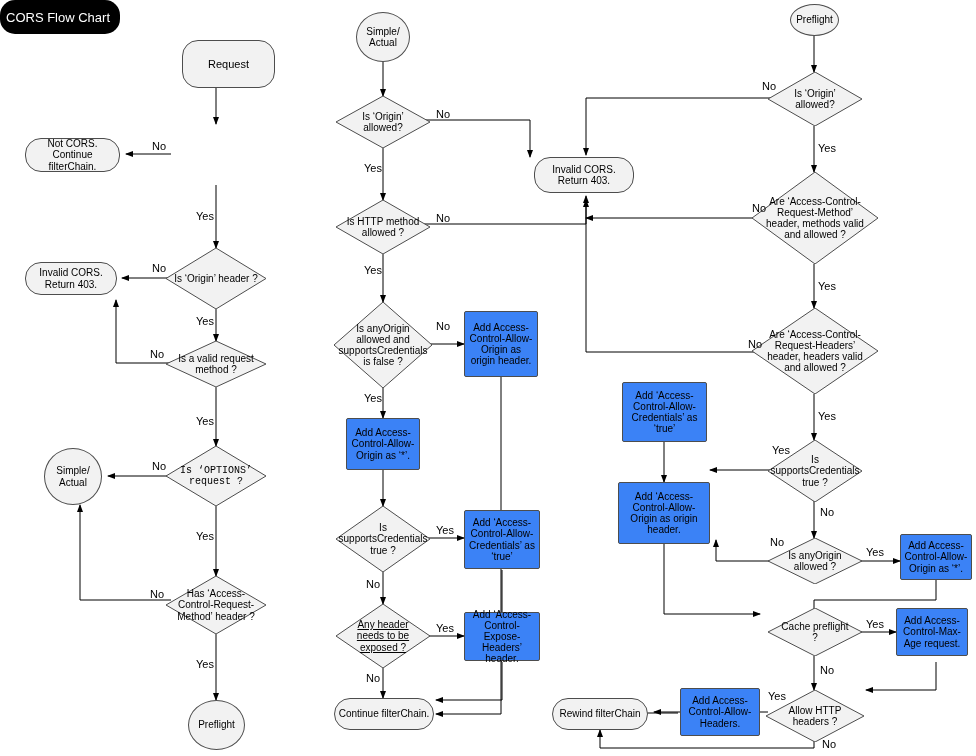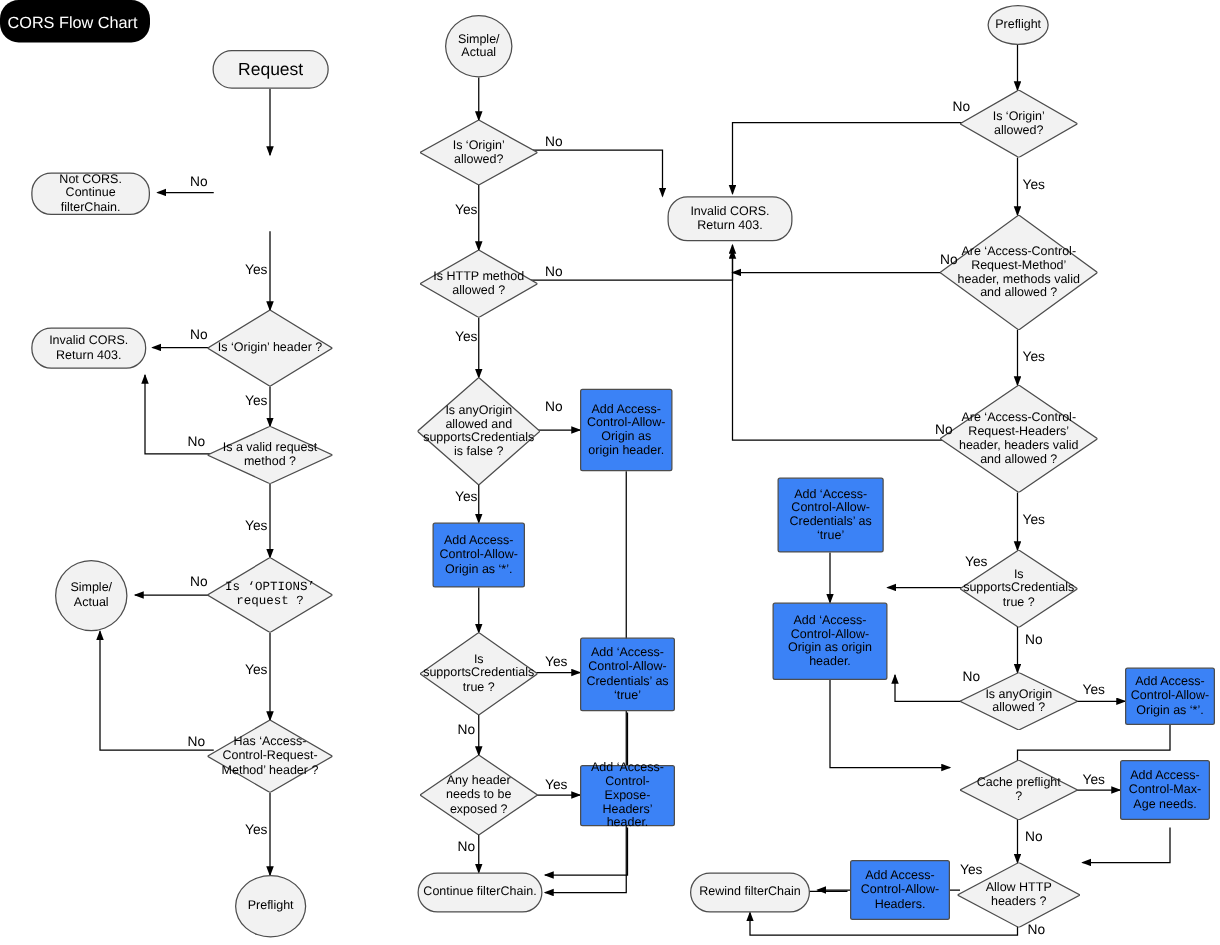--- a/index.html
+++ b/index.html
@@ -76,21 +76,21 @@
       <path d="M664,544 L664,614 L760,614"></path>
       <path d="M855,632 L896,632"></path>
       <path d="M936,662 L936,690 L866,690"></path>
       <path d="M814,656 L814,690"></path>
       <path d="M768,712 L654,712"></path>
       <path d="M814,736 L814,748 L600,748 L600,730"></path>
       <path d="M678,713 L600,713"></path>
     </g>
   </svg>
 
-  <div class="node round" style="left:170px;top:40px;width:93px;height:31px;font-size:14px;">Request</div>
+  <div class="node round" style="left:182px;top:40px;width:93px;height:48px;font-size:11px;">Request</div>
 
 
   <div class="node round" style="left:25px;top:138px;width:95px;height:34px;font-size:10px;padding:2px;">Not CORS. Continue filterChain.</div>
 
   <div class="diamond-wrap" style="left:166px;top:248px;width:100px;height:61px;">
     <svg class="dshape" viewBox="0 0 100 61" preserveAspectRatio="none">
         <polygon points="50,0 100,30.5 50,61 0,30.5" fill="#f2f2f2" stroke="#4d4d4d"></polygon>
       </svg>
     <div class="dlabel n10">Is ‘Origin’ header ?</div>
   </div>
@@ -157,21 +157,21 @@
       </svg>
     <div class="dlabel n10" style="left:8%;width:84%;">Is supportsCredentials true ?</div>
   </div>
 
   <div class="node rect" style="left:464px;top:510px;width:76px;height:59px;font-size:10px;padding:3px;">Add ‘Access-Control-Allow-Credentials’ as ‘true’</div>
 
   <div class="diamond-wrap" style="left:336px;top:604px;width:94px;height:64px;">
     <svg class="dshape" viewBox="0 0 94 64" preserveAspectRatio="none">
         <polygon points="47,0 94,32 47,64 0,32" fill="#f2f2f2" stroke="#4d4d4d"></polygon>
       </svg>
-    <div class="dlabel n10" style="left:8%;width:84%;">Any header needs to be exposed ?</div>
+    <div class="dlabel n10" style="left:8%;width:84%;text-decoration:underline;">Any header needs to be exposed ?</div>
   </div>
 
   <div class="node rect" style="left:464px;top:612px;width:76px;height:49px;font-size:10px;padding:3px;">Add ‘Access-Control-Expose-Headers’ header.</div>
 
   <div class="node round" style="left:334px;top:698px;width:100px;height:32px;font-size:10px;">Continue filterChain.</div>
 
   <div class="node ellipse" style="left:790px;top:4px;width:49px;height:32px;font-size:10px;">Preflight</div>
 
   <div class="diamond-wrap" style="left:768px;top:72px;width:94px;height:54px;">
     <svg class="dshape" viewBox="0 0 94 54" preserveAspectRatio="none">
@@ -214,21 +214,21 @@
 
   <div class="node rect" style="left:900px;top:534px;width:72px;height:46px;font-size:10px;padding:3px;">Add Access-Control-Allow-Origin as ‘*’.</div>
 
   <div class="diamond-wrap" style="left:768px;top:608px;width:94px;height:48px;">
     <svg class="dshape" viewBox="0 0 94 48" preserveAspectRatio="none">
         <polygon points="47,0 94,24 47,48 0,24" fill="#f2f2f2" stroke="#4d4d4d"></polygon>
       </svg>
     <div class="dlabel n10" style="left:10%;width:80%;">Cache preflight ?</div>
   </div>
 
-  <div class="node rect" style="left:896px;top:608px;width:72px;height:48px;font-size:10px;padding:3px;">Add Access-Control-Max-Age needs.</div>
+  <div class="node rect" style="left:896px;top:608px;width:72px;height:48px;font-size:10px;padding:3px;">Add Access-Control-Max-Age request.</div>
 
   <div class="diamond-wrap" style="left:766px;top:690px;width:98px;height:52px;">
     <svg class="dshape" viewBox="0 0 98 52" preserveAspectRatio="none">
         <polygon points="49,0 98,26 49,52 0,26" fill="#f2f2f2" stroke="#4d4d4d"></polygon>
       </svg>
     <div class="dlabel n10" style="left:10%;width:80%;">Allow HTTP headers ?</div>
   </div>
 
   <div class="node rect" style="left:680px;top:688px;width:80px;height:48px;font-size:10px;padding:3px;">Add Access-Control-Allow-Headers.</div>
 

